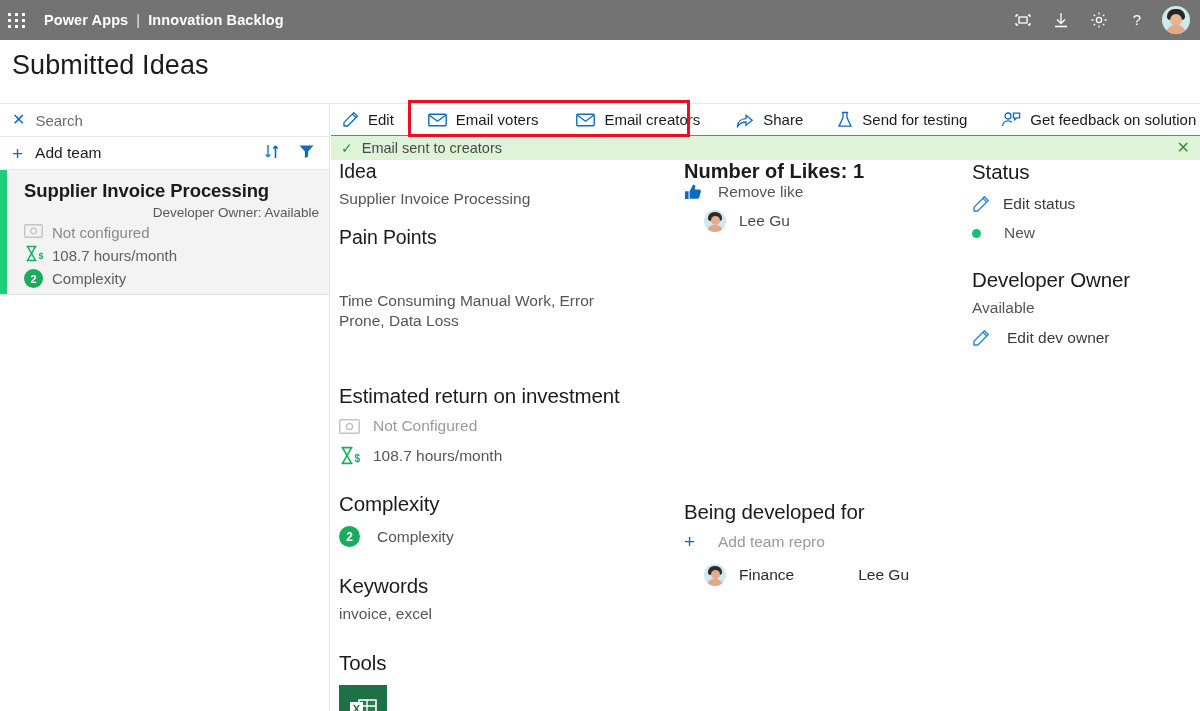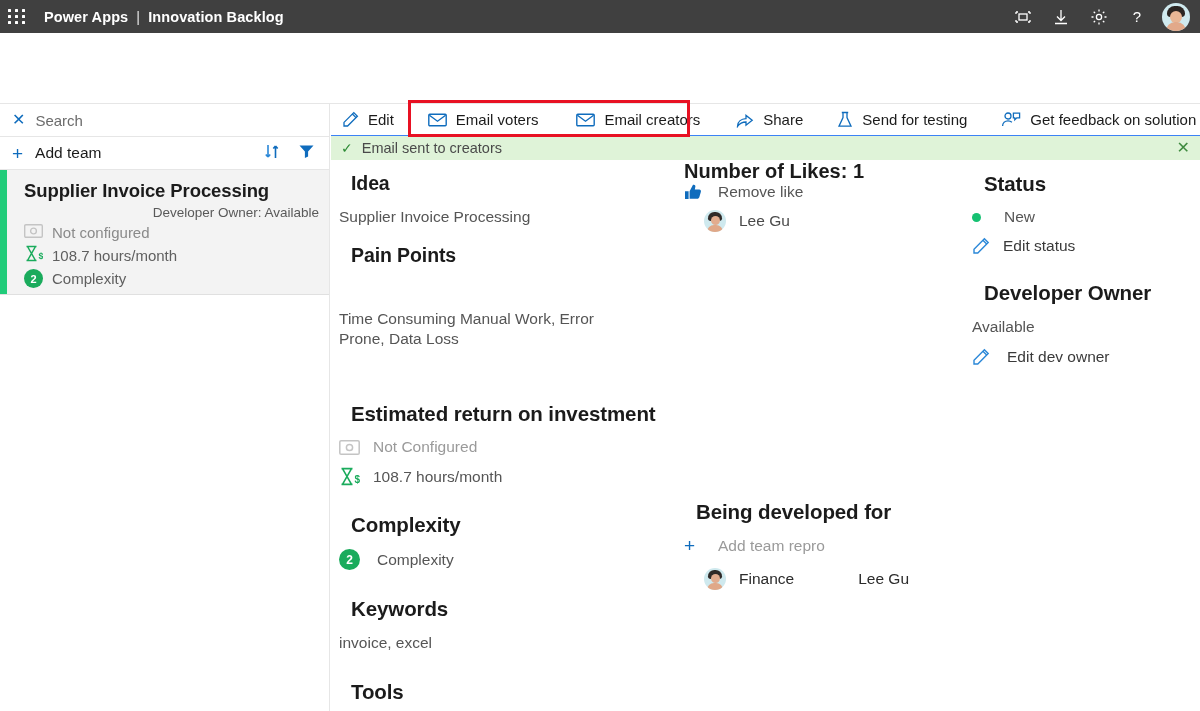--- a/index.html
+++ b/index.html
@@ -7,22 +7,22 @@
     margin: 0; padding: 0;
     width: 1200px; height: 711px;
     background: #ffffff;
     font-family: "Liberation Sans", sans-serif;
     overflow: hidden;
   }
   .app { position: relative; width: 1200px; height: 711px; background:#fff; }
 
   
   .topbar {
-    position: absolute; left:0; top:0; width:1200px; height:33px;
-    background:#404040; display:flex; align-items:center;
+    position: absolute; left:0; top:0; width:1200px; height:40px;
+    background:#737373; display:flex; align-items:center;
     color:#fff;
   }
   .waffle { width:34px; height:40px; display:flex; align-items:center; justify-content:center; cursor:pointer; }
   .waffle .grid { display:grid; grid-template-columns: repeat(3, 4px); grid-gap:3px; }
   .waffle .grid i { width:3px; height:3px; background:#fff; border-radius:0.5px; display:block; }
   .brand { display:flex; align-items:center; font-size:14.5px; font-weight:bold; letter-spacing:0.1px; margin-left:10px; }
   .brand .sep { margin:0 8px; opacity:0.85; font-weight:normal; }
   .topright { margin-left:auto; display:flex; align-items:center; height:40px; padding-right:10px; }
   .tr-ico { width:38px; height:40px; display:flex; align-items:center; justify-content:center; cursor:pointer; }
   .tr-ico svg { display:block; }
@@ -83,21 +83,21 @@
   .notif .chk { color:#2c8a34; font-size:14px; margin-right:9px; line-height:1; }
   .notif .msg { color:#4a4a4a; font-size:14.5px; }
   .notif .close { margin-left:auto; margin-right:10px; color:#3f8a3f; font-size:16px; cursor:pointer; line-height:1; }
 
   
   .detail { position:absolute; left:331px; top:160px; width:869px; height:551px; }
   .colA { position:absolute; left:8px; top:0; width:348px; }
   .colB { position:absolute; left:353px; top:0; width:288px; }
   .colC { position:absolute; left:641px; top:0; width:228px; }
 
-  h2.sec { margin:12px; font-size:19.5px; font-weight:bold; color:#1b1b1b; letter-spacing:-0.1px; }
+  h2.sec { margin:0; font-size:19.5px; font-weight:normal; color:#1b1b1b; letter-spacing:-0.1px; }
   h2.sec.big { font-size:20.5px; }
   .val { font-size:15.5px; color:#555555; margin-top:6px; line-height:1.3; }
   .val.wide { max-width:300px;margin-top:42px; }
   .rowline { display:flex; align-items:center; margin-top:6px; font-size:15.5px; }
   .rowline .ico { width:24px; display:flex; align-items:center; justify-content:flex-start; }
   .rowline .lab { color:#555555; margin-left:10px; }
   .rowline .lab.dark { color:#3a3a3a; }
   .rowline .lab.grey { color:#9a9a9a; }
 
   .avatar-sm {
@@ -170,20 +170,21 @@
           </svg>
       </div>
       <div class="avatar-top">
         <div class="hair"></div>
           <div class="face"></div>
           <div class="body"></div>
       </div>
     </div>
   </div>
 
+  <div class="pagetitle">Submitted Ideas</div>
   <div class="title-underline"></div>
 
   <div class="leftpanel">
 
     <div class="searchrow">
       <span class="x">✕</span>
       <span class="ph">Search</span>
     </div>
 
     <div class="addrow">
@@ -392,41 +393,41 @@
           </span>
         <span class="nm" style="color:#2b2b2b">Finance</span>
         <span class="nm2">Lee Gu</span>
       </div>
     </div>
 
     <div class="colC">
       <h2 class="sec big">Status</h2>
       <div class="rowline" style="margin-top:11px">
         <span class="ico">
+          <svg width="18" height="18" viewBox="0 0 18 18">
+              <path d="M12.4 1.8l3.8 3.8L5.8 16H2v-3.8z" stroke="#2b88d8" stroke-width="1.4" fill="none"></path>
+              <path d="M10.9 3.3l3.8 3.8" stroke="#2b88d8" stroke-width="1.4"></path>
+            </svg>
+        </span>
+        <span class="lab dark" style="margin-left:7px">Edit status</span>
+      </div>
+      <div class="rowline" style="margin-top:11px">
+        <span class="ico">
             <span class="statusdot"></span>
           </span>
         <span class="lab" style="margin-left:8px">New</span>
       </div>
+
+      <h2 class="sec big" style="margin-top:26px">Developer Owner</h2>
+      <div class="val">Available</div>
       <div class="rowline" style="margin-top:11px">
         <span class="ico">
           <svg width="18" height="18" viewBox="0 0 18 18">
               <path d="M12.4 1.8l3.8 3.8L5.8 16H2v-3.8z" stroke="#2b88d8" stroke-width="1.4" fill="none"></path>
               <path d="M10.9 3.3l3.8 3.8" stroke="#2b88d8" stroke-width="1.4"></path>
             </svg>
         </span>
-        <span class="lab dark" style="margin-left:7px">Edit status</span>
-      </div>
-
-      <h2 class="sec big" style="margin-top:26px">Developer Owner</h2>
-      <div class="val">Available</div>
-      <div class="rowline" style="margin-top:11px">
-        <span class="ico">
-          <svg width="18" height="18" viewBox="0 0 18 18">
-              <path d="M12.4 1.8l3.8 3.8L5.8 16H2v-3.8z" stroke="#2b88d8" stroke-width="1.4" fill="none"></path>
-              <path d="M10.9 3.3l3.8 3.8" stroke="#2b88d8" stroke-width="1.4"></path>
-            </svg>
-        </span>
         <span class="lab dark" style="margin-left:11px">Edit dev owner</span>
       </div>
     </div>
 
   </div>
 </div>
 
 </body></html>

